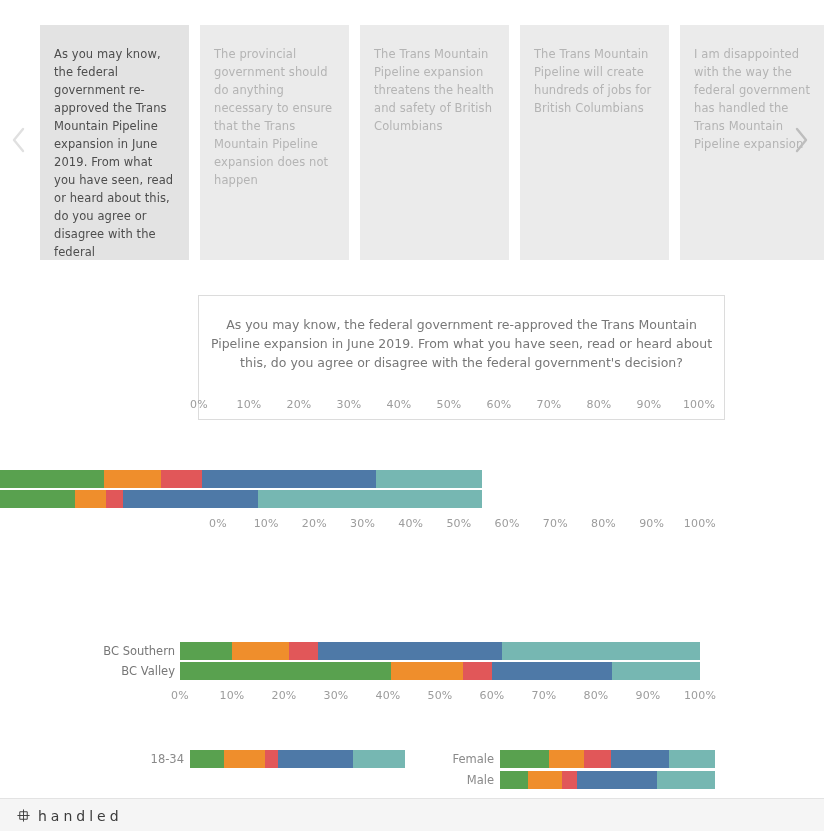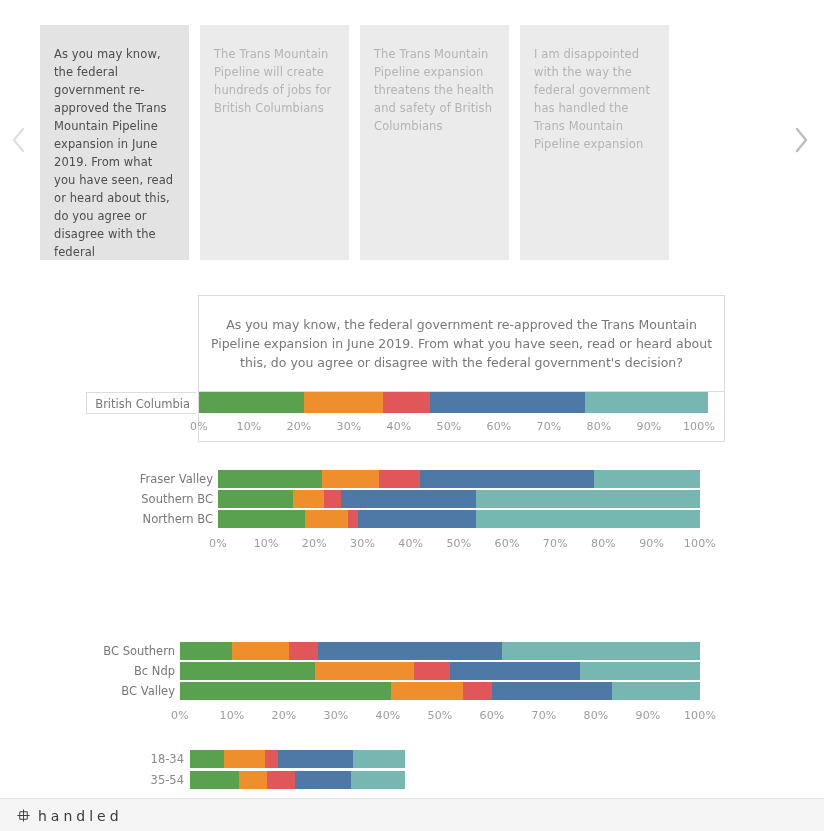--- a/index.html
+++ b/index.html
@@ -139,44 +139,35 @@
 <body>
 
 <div id="carousel">
   <div id="chev-left" class="chev">
     <svg width="16" height="28" viewBox="0 0 16 28" aria-hidden="true">
       <polyline points="12,3 3,14 12,25" fill="none" stroke="#e0e0e0" stroke-width="2.4" stroke-linecap="round" stroke-linejoin="round"></polyline>
     </svg>
   </div>
   <div class="carousel-track" id="carousel-track">
       <div class="q-card selected">As you may know, the federal government re-approved the Trans Mountain Pipeline expansion in June 2019. From what you have seen, read or heard about this, do you agree or disagree with the federal government's decision?</div>
+      <div class="q-card">The provincial government should do anything necessary to ensure that the Trans Mountain Pipeline expansion does not happen</div>
+      <div class="q-card">The Trans Mountain Pipeline expansion threatens the health and safety of British Columbians</div>
       <div class="q-card">The Trans Mountain Pipeline will create hundreds of jobs for British Columbians</div>
-      <div class="q-card">The Trans Mountain Pipeline expansion threatens the health and safety of British Columbians</div>
       <div class="q-card">I am disappointed with the way the federal government has handled the Trans Mountain Pipeline expansion</div>
     </div>
   <div id="chev-right" class="chev">
     <svg width="16" height="28" viewBox="0 0 16 28" aria-hidden="true">
       <polyline points="4,3 13,14 4,25" fill="none" stroke="#bdbdbd" stroke-width="2.4" stroke-linecap="round" stroke-linejoin="round"></polyline>
     </svg>
   </div>
 </div>
 
 <div id="panel-main">
   <div id="main-title-box">
     <div id="main-title">As you may know, the federal government re-approved the Trans Mountain Pipeline expansion in June 2019. From what you have seen, read or heard about this, do you agree or disagree with the federal government's decision?</div>
-  </div>
-  <div id="main-bar-row">
-    <div id="main-row-label">British Columbia</div>
-    <div class="stack" id="main-stack">
-        <div class="seg" title="Strongly agree: 20%" style="width: 20%; background: rgb(89, 161, 79);"></div>
-        <div class="seg" title="Somewhat agree: 15%" style="width: 15%; background: rgb(239, 142, 44);"></div>
-        <div class="seg" title="Not sure: 9%" style="width: 9%; background: rgb(225, 87, 89);"></div>
-        <div class="seg" title="Somewhat disagree: 29.5%" style="width: 29.5%; background: rgb(78, 121, 167);"></div>
-        <div class="seg" title="Strongly disagree: 23.5%" style="width: 23.5%; background: rgb(118, 183, 178);"></div>
-      </div>
   </div>
   <div id="main-axis-box">
     <div id="main-axis" class="axis-row">
         <div class="tick" style="width: 50px; margin-left: -25px;">0%</div>
         <div class="tick" style="width: 50px; margin-left: 0px;">10%</div>
         <div class="tick" style="width: 50px; margin-left: 0px;">20%</div>
         <div class="tick" style="width: 50px; margin-left: 0px;">30%</div>
         <div class="tick" style="width: 50px; margin-left: 0px;">40%</div>
         <div class="tick" style="width: 50px; margin-left: 0px;">50%</div>
         <div class="tick" style="width: 50px; margin-left: 0px;">60%</div>
@@ -184,51 +175,37 @@
         <div class="tick" style="width: 50px; margin-left: 0px;">80%</div>
         <div class="tick" style="width: 50px; margin-left: 0px;">90%</div>
         <div class="tick" style="width: 50px; margin-left: 0px;">100%</div>
       </div>
   </div>
 </div>
 
 <div id="panel-region">
   <div id="region-rows">
       <div class="bar-row">
-        <div class="lbl-col" style="width: 218px;">Fraser Valley</div>
         <div class="bar-area" style="width: 482px;">
           <div class="stack">
             <div class="seg" title="Strongly agree: 21.5%" style="width: 21.5%; background: rgb(89, 161, 79);"></div>
             <div class="seg" title="Somewhat agree: 12%" style="width: 12%; background: rgb(239, 142, 44);"></div>
             <div class="seg" title="Not sure: 8.5%" style="width: 8.5%; background: rgb(225, 87, 89);"></div>
             <div class="seg" title="Somewhat disagree: 36%" style="width: 36%; background: rgb(78, 121, 167);"></div>
             <div class="seg" title="Strongly disagree: 22%" style="width: 22%; background: rgb(118, 183, 178);"></div>
           </div>
         </div>
       </div>
       <div class="bar-row">
-        <div class="lbl-col" style="width: 218px;">Southern BC</div>
         <div class="bar-area" style="width: 482px;">
           <div class="stack">
             <div class="seg" title="Strongly agree: 15.5%" style="width: 15.5%; background: rgb(89, 161, 79);"></div>
             <div class="seg" title="Somewhat agree: 6.5%" style="width: 6.5%; background: rgb(239, 142, 44);"></div>
             <div class="seg" title="Not sure: 3.5%" style="width: 3.5%; background: rgb(225, 87, 89);"></div>
             <div class="seg" title="Somewhat disagree: 28%" style="width: 28%; background: rgb(78, 121, 167);"></div>
-            <div class="seg" title="Strongly disagree: 46.5%" style="width: 46.5%; background: rgb(118, 183, 178);"></div>
-          </div>
-        </div>
-      </div>
-      <div class="bar-row">
-        <div class="lbl-col" style="width: 218px;">Northern BC</div>
-        <div class="bar-area" style="width: 482px;">
-          <div class="stack">
-            <div class="seg" title="Strongly agree: 18%" style="width: 18%; background: rgb(89, 161, 79);"></div>
-            <div class="seg" title="Somewhat agree: 9%" style="width: 9%; background: rgb(239, 142, 44);"></div>
-            <div class="seg" title="Not sure: 2%" style="width: 2%; background: rgb(225, 87, 89);"></div>
-            <div class="seg" title="Somewhat disagree: 24.5%" style="width: 24.5%; background: rgb(78, 121, 167);"></div>
             <div class="seg" title="Strongly disagree: 46.5%" style="width: 46.5%; background: rgb(118, 183, 178);"></div>
           </div>
         </div>
       </div>
     </div>
   <div id="region-axis" class="axis-row" style="margin-left:218px;width:482px;margin-top:9px;">
       <div class="tick" style="width: 48.2px; margin-left: -24.1px;">0%</div>
       <div class="tick" style="width: 48.2px; margin-left: 0px;">10%</div>
       <div class="tick" style="width: 48.2px; margin-left: 0px;">20%</div>
       <div class="tick" style="width: 48.2px; margin-left: 0px;">30%</div>
@@ -246,32 +223,20 @@
   <div id="party-rows">
       <div class="bar-row">
         <div class="lbl-col" style="width: 180px;">BC Southern</div>
         <div class="bar-area" style="width: 520px;">
           <div class="stack">
             <div class="seg" title="Strongly agree: 10%" style="width: 10%; background: rgb(89, 161, 79);"></div>
             <div class="seg" title="Somewhat agree: 11%" style="width: 11%; background: rgb(239, 142, 44);"></div>
             <div class="seg" title="Not sure: 5.5%" style="width: 5.5%; background: rgb(225, 87, 89);"></div>
             <div class="seg" title="Somewhat disagree: 35.5%" style="width: 35.5%; background: rgb(78, 121, 167);"></div>
             <div class="seg" title="Strongly disagree: 38%" style="width: 38%; background: rgb(118, 183, 178);"></div>
-          </div>
-        </div>
-      </div>
-      <div class="bar-row">
-        <div class="lbl-col" style="width: 180px;">Bc Ndp</div>
-        <div class="bar-area" style="width: 520px;">
-          <div class="stack">
-            <div class="seg" title="Strongly agree: 26%" style="width: 26%; background: rgb(89, 161, 79);"></div>
-            <div class="seg" title="Somewhat agree: 19%" style="width: 19%; background: rgb(239, 142, 44);"></div>
-            <div class="seg" title="Not sure: 7%" style="width: 7%; background: rgb(225, 87, 89);"></div>
-            <div class="seg" title="Somewhat disagree: 25%" style="width: 25%; background: rgb(78, 121, 167);"></div>
-            <div class="seg" title="Strongly disagree: 23%" style="width: 23%; background: rgb(118, 183, 178);"></div>
           </div>
         </div>
       </div>
       <div class="bar-row">
         <div class="lbl-col" style="width: 180px;">BC Valley</div>
         <div class="bar-area" style="width: 520px;">
           <div class="stack">
             <div class="seg" title="Strongly agree: 40.5%" style="width: 40.5%; background: rgb(89, 161, 79);"></div>
             <div class="seg" title="Somewhat agree: 14%" style="width: 14%; background: rgb(239, 142, 44);"></div>
             <div class="seg" title="Not sure: 5.5%" style="width: 5.5%; background: rgb(225, 87, 89);"></div>
@@ -304,29 +269,45 @@
           <div class="mini-area">
             <div class="stack">
               <div class="seg" title="Strongly agree: 16%" style="width: 16%; background: rgb(89, 161, 79);"></div>
               <div class="seg" title="Somewhat agree: 19%" style="width: 19%; background: rgb(239, 142, 44);"></div>
               <div class="seg" title="Not sure: 6%" style="width: 6%; background: rgb(225, 87, 89);"></div>
               <div class="seg" title="Somewhat disagree: 35%" style="width: 35%; background: rgb(78, 121, 167);"></div>
               <div class="seg" title="Strongly disagree: 24%" style="width: 24%; background: rgb(118, 183, 178);"></div>
             </div>
           </div>
         </div>
+      </div>
+  </div>
+  <div class="mini" style="left:430px;">
+    <div id="gender-rows">
         <div class="mini-row">
-          <div class="mini-lbl">35-54</div>
+          <div class="mini-lbl">Female</div>
           <div class="mini-area">
             <div class="stack">
               <div class="seg" title="Strongly agree: 23%" style="width: 23%; background: rgb(89, 161, 79);"></div>
-              <div class="seg" title="Somewhat agree: 13%" style="width: 13%; background: rgb(239, 142, 44);"></div>
-              <div class="seg" title="Not sure: 13%" style="width: 13%; background: rgb(225, 87, 89);"></div>
-              <div class="seg" title="Somewhat disagree: 26%" style="width: 26%; background: rgb(78, 121, 167);"></div>
-              <div class="seg" title="Strongly disagree: 25%" style="width: 25%; background: rgb(118, 183, 178);"></div>
+              <div class="seg" title="Somewhat agree: 16%" style="width: 16%; background: rgb(239, 142, 44);"></div>
+              <div class="seg" title="Not sure: 12.5%" style="width: 12.5%; background: rgb(225, 87, 89);"></div>
+              <div class="seg" title="Somewhat disagree: 27%" style="width: 27%; background: rgb(78, 121, 167);"></div>
+              <div class="seg" title="Strongly disagree: 21.5%" style="width: 21.5%; background: rgb(118, 183, 178);"></div>
+            </div>
+          </div>
+        </div>
+        <div class="mini-row">
+          <div class="mini-lbl">Male</div>
+          <div class="mini-area">
+            <div class="stack">
+              <div class="seg" title="Strongly agree: 13%" style="width: 13%; background: rgb(89, 161, 79);"></div>
+              <div class="seg" title="Somewhat agree: 16%" style="width: 16%; background: rgb(239, 142, 44);"></div>
+              <div class="seg" title="Not sure: 7%" style="width: 7%; background: rgb(225, 87, 89);"></div>
+              <div class="seg" title="Somewhat disagree: 37%" style="width: 37%; background: rgb(78, 121, 167);"></div>
+              <div class="seg" title="Strongly disagree: 27%" style="width: 27%; background: rgb(118, 183, 178);"></div>
             </div>
           </div>
         </div>
       </div>
   </div>
 </div>
 
 <div id="footer">
   <div id="tableau-logo">
     <svg id="tableau-mark" viewBox="0 0 16 16" aria-hidden="true">

